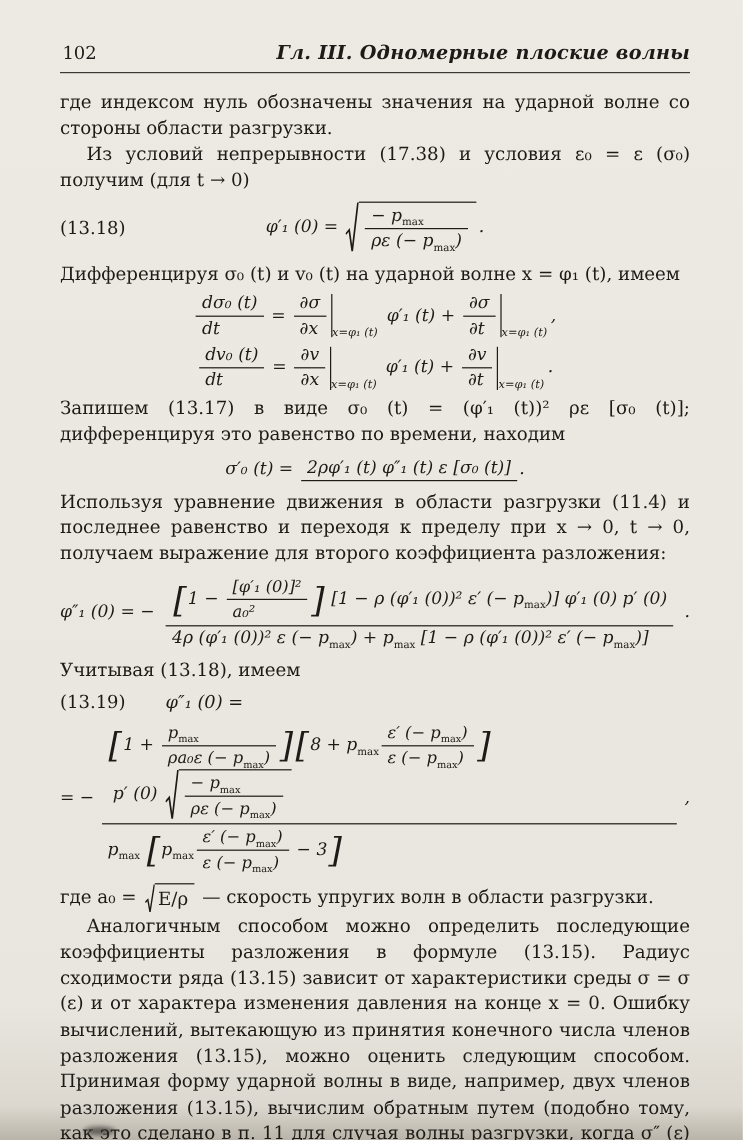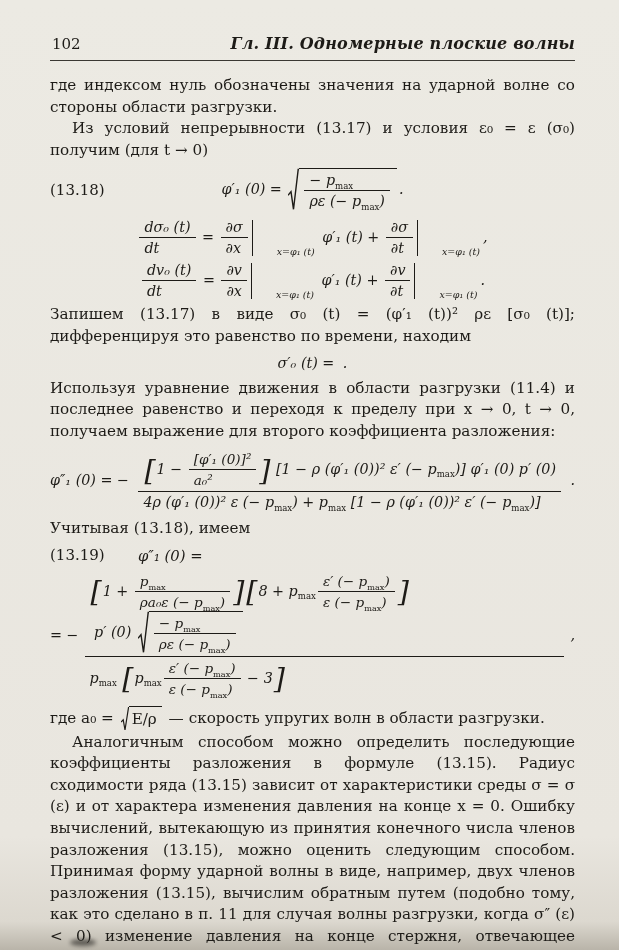--- a/index.html
+++ b/index.html
@@ -21,21 +21,21 @@
   
   .eq { position:relative; text-align:center; font-size:14.3px; margin:7px 0; font-style:italic; }
   .eq-label { position:absolute; left:0; top:50%; transform:translateY(-50%); font-style:normal; font-size:15px; }
   .tok { white-space:pre; }
   sub { font-size:.6em; font-style:normal; line-height:0; }
   .frac { display:inline-flex; flex-direction:column; vertical-align:middle; text-align:left; margin:0 2px; }
   .frac > .num { border-bottom:1px solid currentColor; padding:1px 5px 2px; }
   .frac > .den { padding:2px 5px 1px; }
   .frac .frac { font-size:.95em; }
   .evalbar { display:inline-block; width:1px; height:36px; background:currentColor; vertical-align:middle; margin-left:2px; }
-  .evalsub { font-size:9.5px; vertical-align:-13px; margin-right:3px;margin-left:24px; }
+  .evalsub { font-size:9.5px; vertical-align:-13px; margin-right:3px; }
   .sqrt { display:inline-flex; align-items:stretch; vertical-align:middle; margin:0 2px; }
   .sqrt > svg { width:11px; flex:0 0 11px; }
   .sqrt.small > svg { width:8px; flex:0 0 8px; }
   .sqrt > .box { border-top:1.3px solid currentColor; padding:2px 5px 1px 3px; display:flex; align-items:center; }
   .bigb { font-size:2em; vertical-align:middle; line-height:0; padding:0 1px; }
   .flexeq { display:flex; align-items:center; column-gap:6px; }
   .flexeq .bigfrac { margin:0 auto; }
   .labelrow { text-align:left; padding-left:88px; font-size:14.8px; }
   .pairs .eq { margin:4px 0; }
   .gde { margin-top:5px; }
@@ -45,37 +45,38 @@
 <body>
 
 <div class="page">
 
   <header class="header">
     <span class="pagenum">102</span>
     <span class="running">Гл. III. Одномерные плоские волны</span>
   </header>
 
   <p class="body">где индексом нуль обозначены значения на ударной волне со стороны области разгрузки.</p>
-  <p class="body indent">Из условий непрерывности (13.17) и условия ε₀ = ε (σ₀) получим (для t → 0)</p>
+  <p class="body indent">Из условий непрерывности (17.38) и условия ε₀ = ε (σ₀) получим (для t → 0)</p>
 
   <div class="eq">
     <span class="eq-label">(13.18)</span>
     <span class="tok">φ′₁ (0) = </span><span class="sqrt">
         <svg viewBox="0 0 11 30" preserveAspectRatio="none">
           <path d="M0 19 L3 16.5 L5.5 28.8 L10.2 1 L11 1" fill="none" stroke="currentColor" stroke-width="1.4" vector-effect="non-scaling-stroke"></path>
         </svg>
         <span class="box">
           <span class="frac">
             <span class="num"><span>− p</span><sub>max</sub></span>
             <span class="den"><span>ρε (− p</span><sub>max</sub><span>)</span></span>
           </span>
         </span>
       </span><span class="tok">.</span>
   </div>
 
+  <p class="body">Дифференцируя σ₀ (t) и v₀ (t) на ударной волне x = φ₁ (t), имеем</p>
 
   <div class="pairs">
     <div class="eq">
       <span class="frac">
           <span class="num">dσ₀ (t)</span>
           <span class="den">dt</span>
         </span><span class="tok"> = </span><span class="frac">
           <span class="num">∂σ</span>
           <span class="den">∂x</span>
         </span><span class="evalbar"></span><span class="evalsub">x=φ₁ (t)</span><span class="tok"> φ′₁ (t) + </span><span class="frac">
@@ -94,20 +95,21 @@
           <span class="num">∂v</span>
           <span class="den">∂t</span>
         </span><span class="evalbar"></span><span class="evalsub">x=φ₁ (t)</span><span class="tok">.</span>
     </div>
   </div>
 
   <p class="body">Запишем (13.17) в виде σ₀ (t) = (φ′₁ (t))² ρε [σ₀ (t)]; дифференцируя это равенство по времени, находим</p>
 
   <div class="eq">
     <span class="tok">σ′₀ (t) = </span><span class="frac">
+        <span class="num">2ρφ′₁ (t) φ″₁ (t) ε [σ₀ (t)]</span>
       </span><span class="tok">.</span>
   </div>
 
   <p class="body">Используя уравнение движения в области разгрузки (11.4) и последнее равенство и переходя к пределу при x → 0, t → 0, получаем выражение для второго коэффициента разложения:</p>
 
   <div class="eq flexeq">
     <span class="tok">φ″₁ (0) = −</span>
     <span class="frac bigfrac">
       <span class="num"><span class="bigb">[</span><span class="tok">1 − </span><span class="frac">
             <span class="num">[φ′₁ (0)]²</span>

